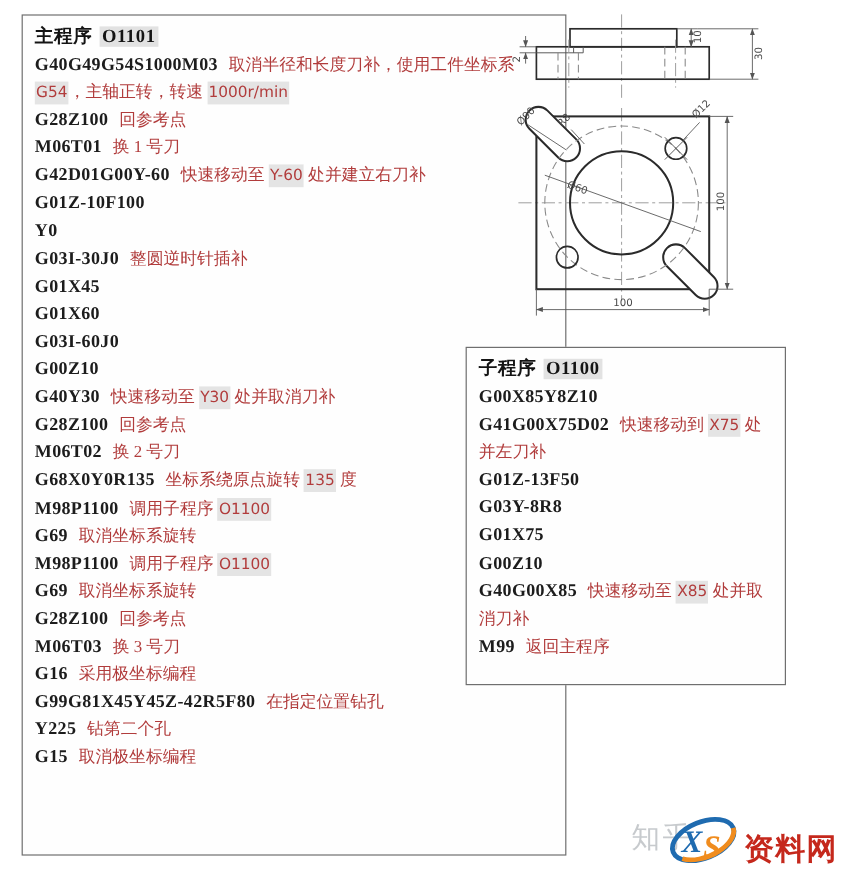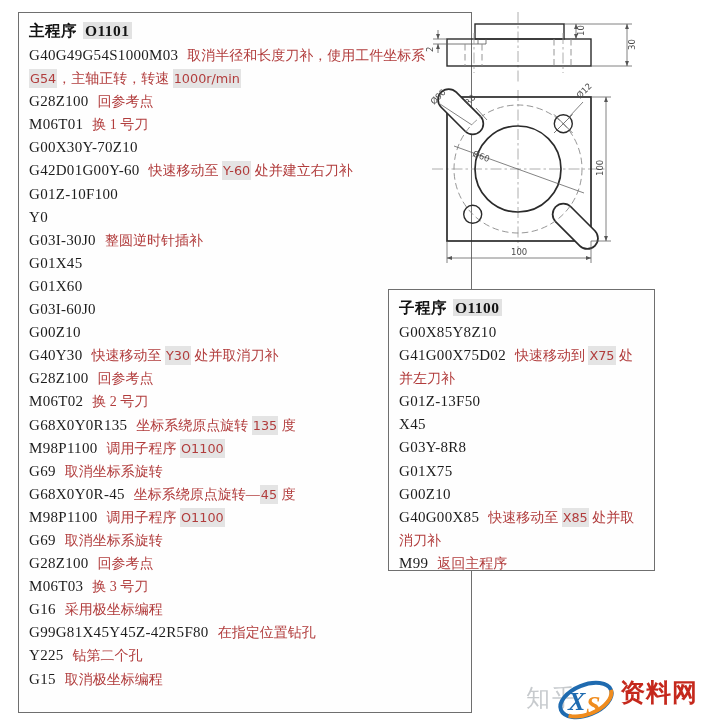--- a/index.html
+++ b/index.html
@@ -15,21 +15,21 @@
   #sub-box{left:388px;top:289px;width:267px;height:282px;}
   .ptitle{
     font-family:"DejaVu Sans",sans-serif;font-weight:bold;font-size:15.5px;
     color:#141414;line-height:25px;letter-spacing:0.5px;
   }
   .ptitle .tnum{
     font-family:"Liberation Serif",serif;background:#e2e2e2;padding:0 2px;
     font-size:15.5px;
   }
   .pline{font-size:15px;line-height:23.1px;color:#1c1c1c;white-space:normal;}
-  .code{letter-spacing:0.3px;}
+  .code{letter-spacing:0.3px;font-weight:bold;}
   .comment{
     color:#b13c3c;margin-left:9px;font-size:14px;
     font-family:"Liberation Serif",serif;
   }
   .comment .hl{
     background:#e4e4e4;font-family:"DejaVu Sans",sans-serif;
     font-size:12.8px;padding:2px 1px;
   }
   #drawing{position:absolute;left:424px;top:4px;width:292px;height:268px;}
   
@@ -41,21 +41,21 @@
   .dim{stroke:#5a5a5a;stroke-width:0.75;fill:none;}
   .dimt{fill:#4a4a4a;font-family:"DejaVu Sans",sans-serif;font-size:8.5px;}
   
   #watermark{position:absolute;right:0;bottom:2px;width:176px;height:58px;}
   #wm-platform{
     position:absolute;left:-18px;top:14px;font-family:"DejaVu Sans",sans-serif;
     font-size:24px;color:#9aa0a6;opacity:0.55;letter-spacing:2px;
   }
   #wm-logo{position:absolute;left:10px;top:6px;}
   #wm-name{
-    position:absolute;left:76px;top:8px;font-family:"DejaVu Sans",sans-serif;
+    position:absolute;left:76px;top:23px;font-family:"DejaVu Sans",sans-serif;
     font-weight:bold;font-size:25px;letter-spacing:1px;
   }
   #wm-url{
     position:absolute;left:82px;top:40px;font-family:"DejaVu Sans Mono",monospace;
     font-weight:bold;font-size:9px;letter-spacing:0.5px;margin-top:22px;
   }
 </style>
 </head>
 <body>
 
@@ -71,23 +71,20 @@
       </div>
 
       <div class="pline">
         <span class="code">G28Z100</span><span class="comment">回参考点</span>
       </div>
 
       <div class="pline">
         <span class="code">M06T01</span><span class="comment">换 1 号刀</span>
       </div>
 
-      <div class="pline">
-        <span class="code">G00X30Y-70Z10</span><span class="comment"></span>
-      </div>
 
       <div class="pline">
         <span class="code">G42D01G00Y-60</span><span class="comment">快速移动至 <span class="hl">Y-60</span> 处并建立右刀补</span>
       </div>
 
       <div class="pline">
         <span class="code">G01Z-10F100</span><span class="comment"></span>
       </div>
 
       <div class="pline">
@@ -132,23 +129,20 @@
       </div>
 
       <div class="pline">
         <span class="code">M98P1100</span><span class="comment">调用子程序 <span class="hl">O1100</span></span>
       </div>
 
       <div class="pline">
         <span class="code">G69</span><span class="comment">取消坐标系旋转</span>
       </div>
 
-      <div class="pline">
-        <span class="code">G68X0Y0R-45</span><span class="comment">坐标系绕原点旋转—<span class="hl">45</span> 度</span>
-      </div>
 
       <div class="pline">
         <span class="code">M98P1100</span><span class="comment">调用子程序 <span class="hl">O1100</span></span>
       </div>
 
       <div class="pline">
         <span class="code">G69</span><span class="comment">取消坐标系旋转</span>
       </div>
 
       <div class="pline">
@@ -189,23 +183,20 @@
       </div>
 
       <div class="pline">
         <span class="code">G41G00X75D02</span><span class="comment">快速移动到 <span class="hl">X75</span> 处并左刀补</span>
       </div>
 
       <div class="pline">
         <span class="code">G01Z-13F50</span><span class="comment"></span>
       </div>
 
-      <div class="pline">
-        <span class="code">X45</span><span class="comment"></span>
-      </div>
 
       <div class="pline">
         <span class="code">G03Y-8R8</span><span class="comment"></span>
       </div>
 
       <div class="pline">
         <span class="code">G01X75</span><span class="comment"></span>
       </div>
 
       <div class="pline">

